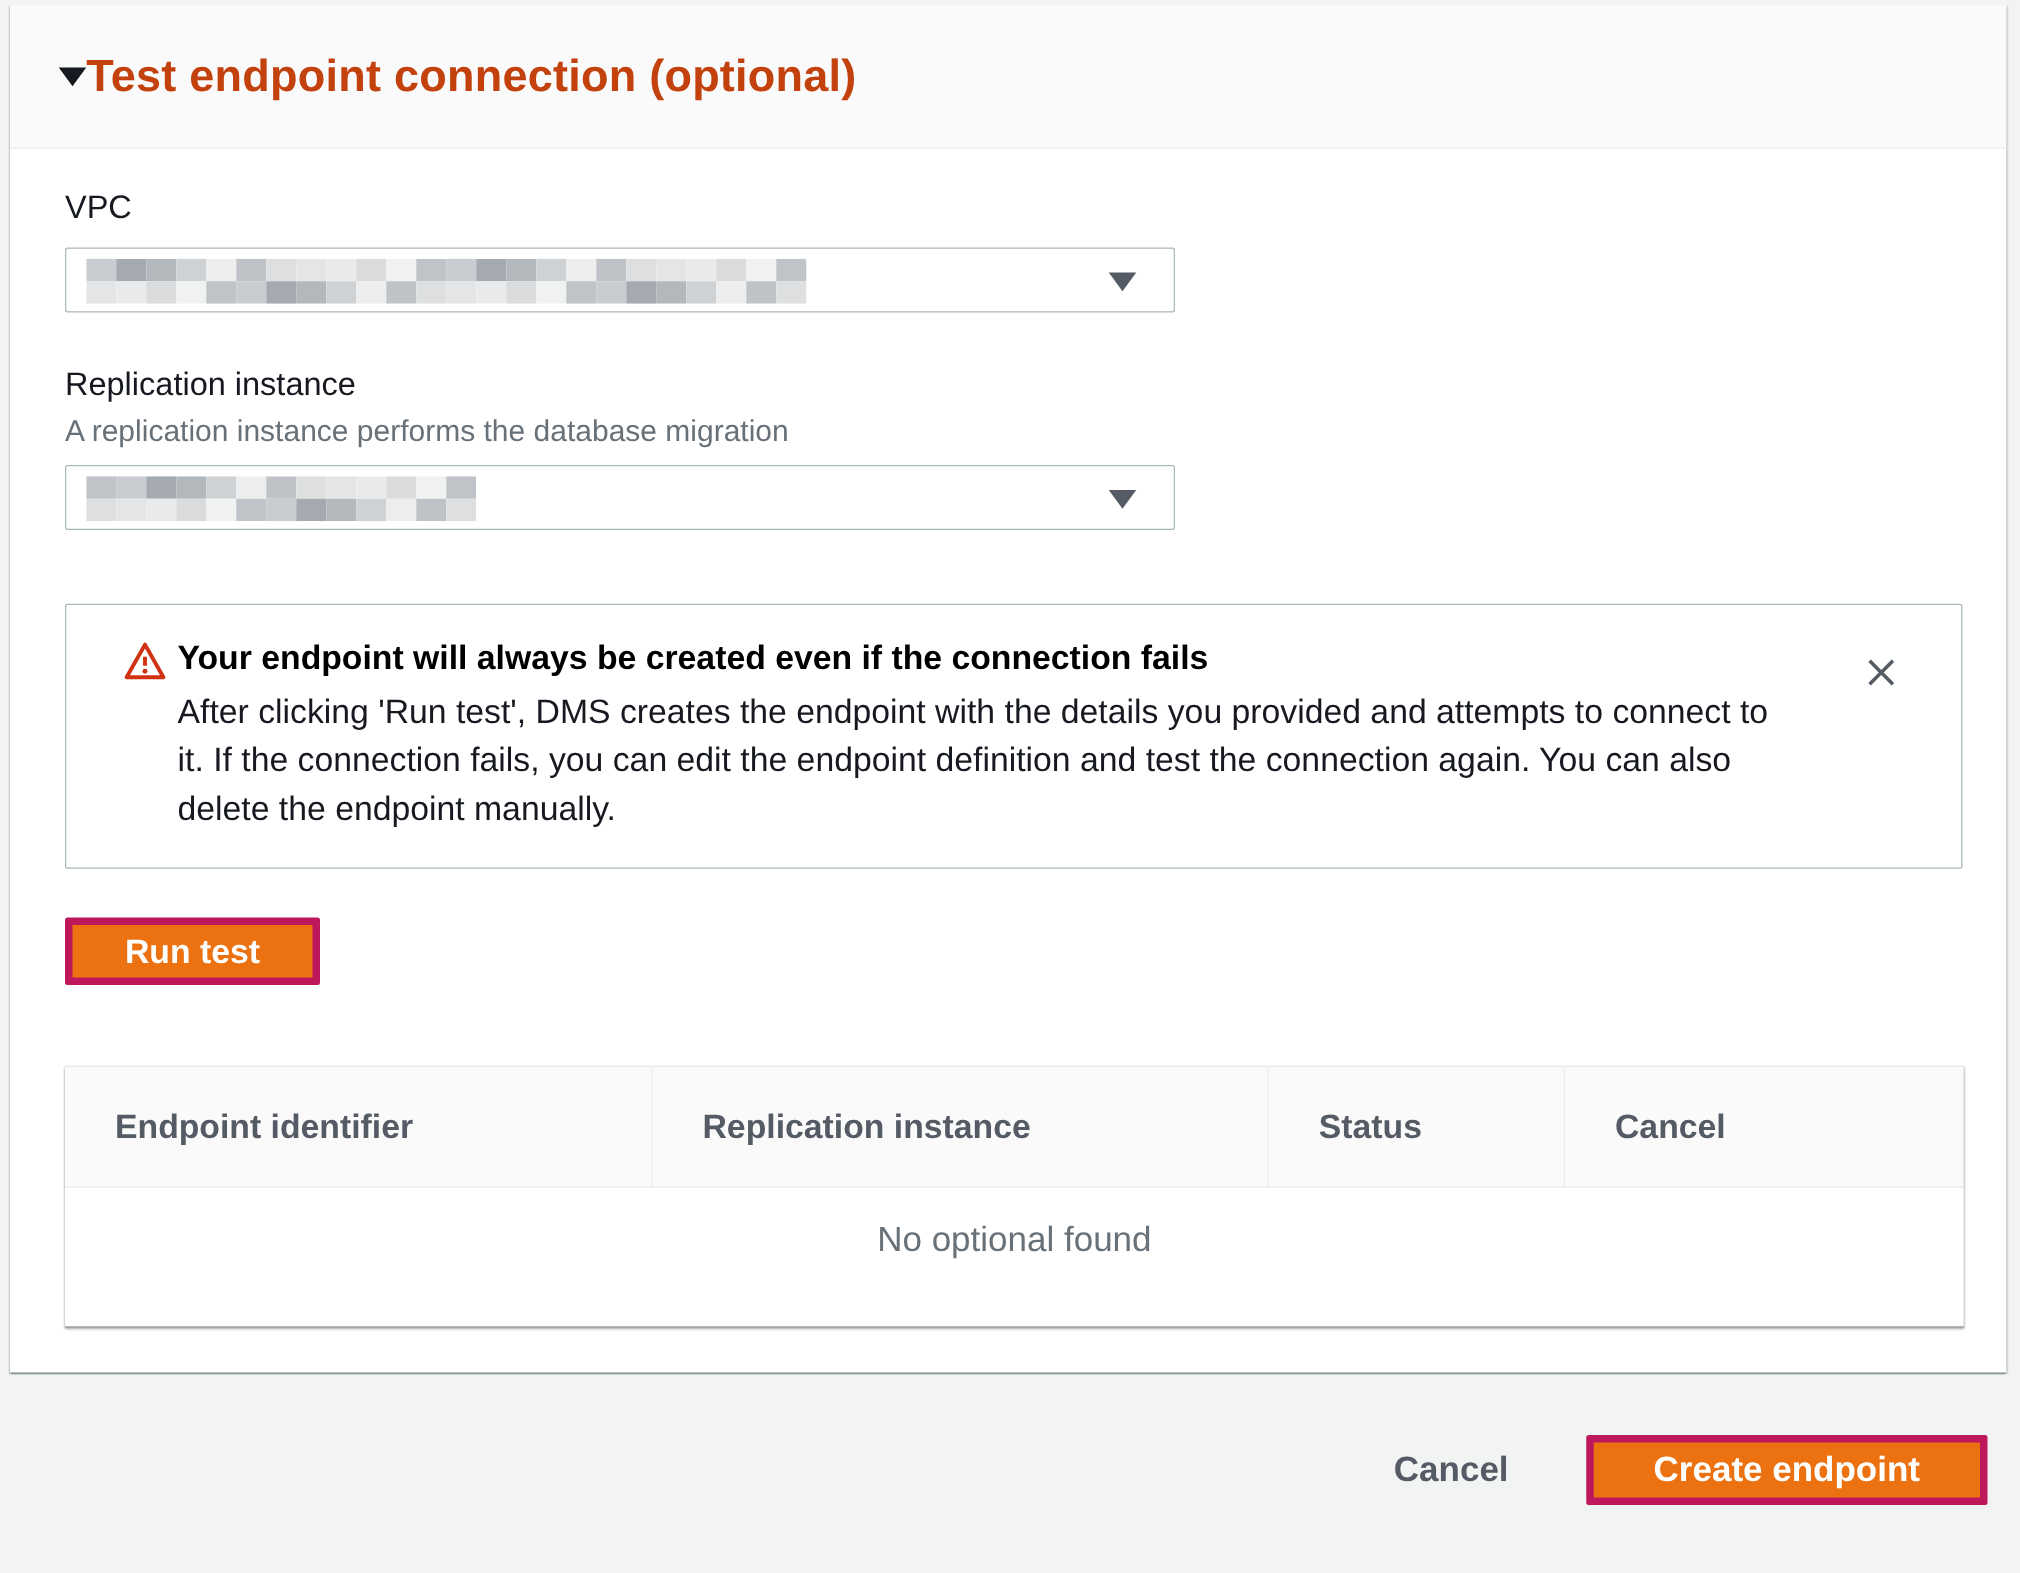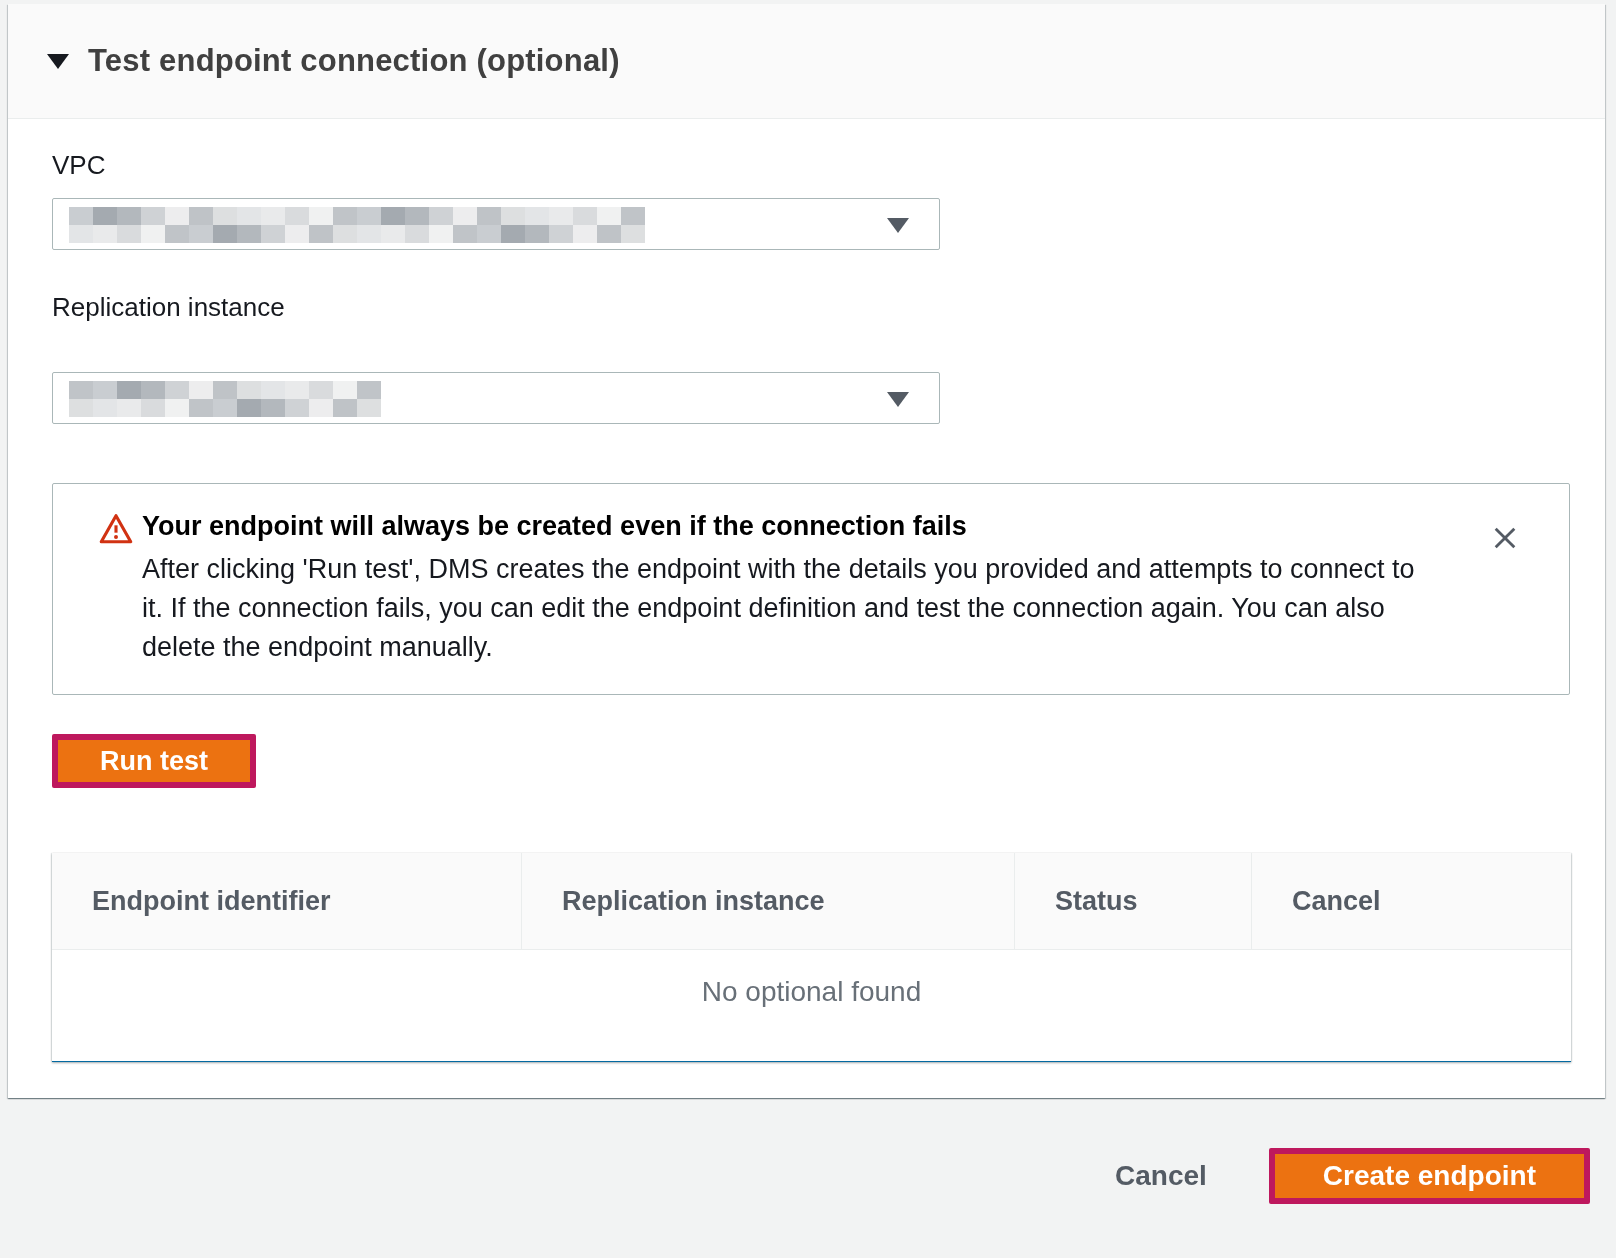--- a/index.html
+++ b/index.html
@@ -21,21 +21,21 @@
     background:#fafafa;border-bottom:1px solid #eaeded;
     display:flex;align-items:center;
     cursor:pointer;
   }
   .caret-down{
     width:0;height:0;margin-left:39px;
     border-left:11px solid transparent;border-right:11px solid transparent;
     border-top:15px solid #16191f;
   }
   .panel-title{
-    margin-left:19px;font-size:31px;font-weight:bold;color:#404040;letter-spacing:.2px;
+    font-size:36px;font-weight:bold;color:#c2410c;letter-spacing:.2px;
   }
   
   .field-label{position:absolute;left:44px;font-size:26px;color:#16191f;}
   .field-desc{position:absolute;left:44px;font-size:24px;color:#687078;}
   .select-box{
     position:absolute;left:44px;width:888px;height:52px;box-sizing:border-box;
     background:#fff;border:1px solid #aab7b8;border-radius:2px;
     cursor:pointer;
   }
   .select-caret{
@@ -66,21 +66,21 @@
   
   .btn-primary{
     background:#ec7211;color:#fff;border:6px solid #be185d;border-radius:2px;
     font-family:"Liberation Sans",sans-serif;font-size:27px;font-weight:bold;
     cursor:pointer;
   }
   .run-test-btn{position:absolute;left:44px;top:730px;height:54px;padding:0 42px;}
   
   .results-table{
     position:absolute;left:44px;top:849px;width:1519px;height:209px;box-sizing:border-box;
-    background:#0369a1;
+    background:#a3a3a3;
     box-shadow:0 1px 2px 0 rgba(0,28,36,.35), 1px 0 1px 0 rgba(0,28,36,.08), -1px 0 1px 0 rgba(0,28,36,.08);
   }
   .thead{
     display:flex;height:97px;box-sizing:border-box;
     background:#fafafa;border-bottom:1px solid #eaeded;
   }
   .th{
     display:flex;align-items:center;box-sizing:border-box;
     padding-left:40px;font-size:27px;font-weight:bold;color:#545b64;
   }
@@ -115,20 +115,21 @@
     <span class="panel-title">Test endpoint connection (optional)</span>
   </div>
 
   <div class="field-label" style="top:146px;">VPC</div>
   <div class="select-box" style="top:194px;">
     <span class="redact" style="width:580px;height:36px;"><i style="background:#c9cdd1"></i><i style="background:#a4aab0"></i><i style="background:#b3b8bd"></i><i style="background:#cfd2d5"></i><i style="background:#ededee"></i><i style="background:#bfc3c7"></i><i style="background:#dddfe0"></i><i style="background:#e3e5e7"></i><i style="background:#e9eaeb"></i><i style="background:#d9dbdd"></i><i style="background:#f0f1f1"></i><i style="background:#c0c4c8"></i><i style="background:#c9cdd1"></i><i style="background:#a4aab0"></i><i style="background:#b3b8bd"></i><i style="background:#cfd2d5"></i><i style="background:#ededee"></i><i style="background:#bfc3c7"></i><i style="background:#dddfe0"></i><i style="background:#e3e5e7"></i><i style="background:#e9eaeb"></i><i style="background:#d9dbdd"></i><i style="background:#f0f1f1"></i><i style="background:#c0c4c8"></i><i style="background:#e3e5e7"></i><i style="background:#e9eaeb"></i><i style="background:#d9dbdd"></i><i style="background:#f0f1f1"></i><i style="background:#c0c4c8"></i><i style="background:#c9cdd1"></i><i style="background:#a4aab0"></i><i style="background:#b3b8bd"></i><i style="background:#cfd2d5"></i><i style="background:#ededee"></i><i style="background:#bfc3c7"></i><i style="background:#dddfe0"></i><i style="background:#e3e5e7"></i><i style="background:#e9eaeb"></i><i style="background:#d9dbdd"></i><i style="background:#f0f1f1"></i><i style="background:#c0c4c8"></i><i style="background:#c9cdd1"></i><i style="background:#a4aab0"></i><i style="background:#b3b8bd"></i><i style="background:#cfd2d5"></i><i style="background:#ededee"></i><i style="background:#bfc3c7"></i><i style="background:#dddfe0"></i></span>
     <span class="select-caret"></span>
   </div>
 
   <div class="field-label" style="top:288px;">Replication instance</div>
+  <div class="field-desc" style="top:328px;">A replication instance performs the database migration</div>
   <div class="select-box" style="top:368px;">
     <span class="redact" style="width:312px;height:36px;"><i style="background:#c0c4c8"></i><i style="background:#c9cdd1"></i><i style="background:#a4aab0"></i><i style="background:#b3b8bd"></i><i style="background:#cfd2d5"></i><i style="background:#ededee"></i><i style="background:#bfc3c7"></i><i style="background:#dddfe0"></i><i style="background:#e3e5e7"></i><i style="background:#e9eaeb"></i><i style="background:#d9dbdd"></i><i style="background:#f0f1f1"></i><i style="background:#c0c4c8"></i><i style="background:#dddfe0"></i><i style="background:#e3e5e7"></i><i style="background:#e9eaeb"></i><i style="background:#d9dbdd"></i><i style="background:#f0f1f1"></i><i style="background:#c0c4c8"></i><i style="background:#c9cdd1"></i><i style="background:#a4aab0"></i><i style="background:#b3b8bd"></i><i style="background:#cfd2d5"></i><i style="background:#ededee"></i><i style="background:#bfc3c7"></i><i style="background:#dddfe0"></i></span>
     <span class="select-caret"></span>
   </div>
 
   <div class="alert">
     <span class="alert-icon">
       <svg width="34" height="34" viewBox="0 0 24 24">
         <path d="M12 2.6 L22.4 21 H1.6 Z" fill="none" stroke="#d13212" stroke-width="2.2" stroke-linejoin="round"></path>
         <line x1="12" y1="9.4" x2="12" y2="14.6" stroke="#d13212" stroke-width="2.2"></line>

